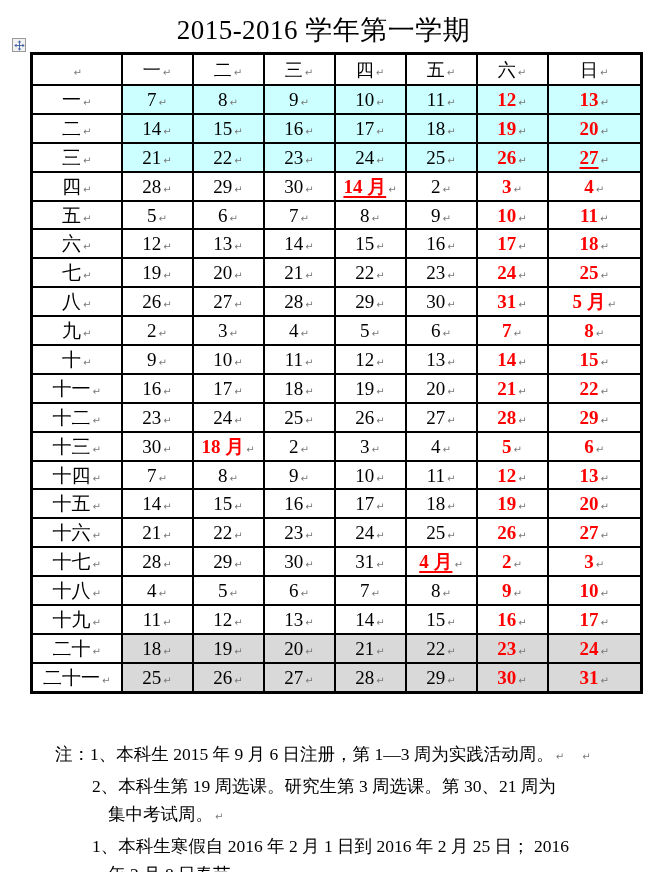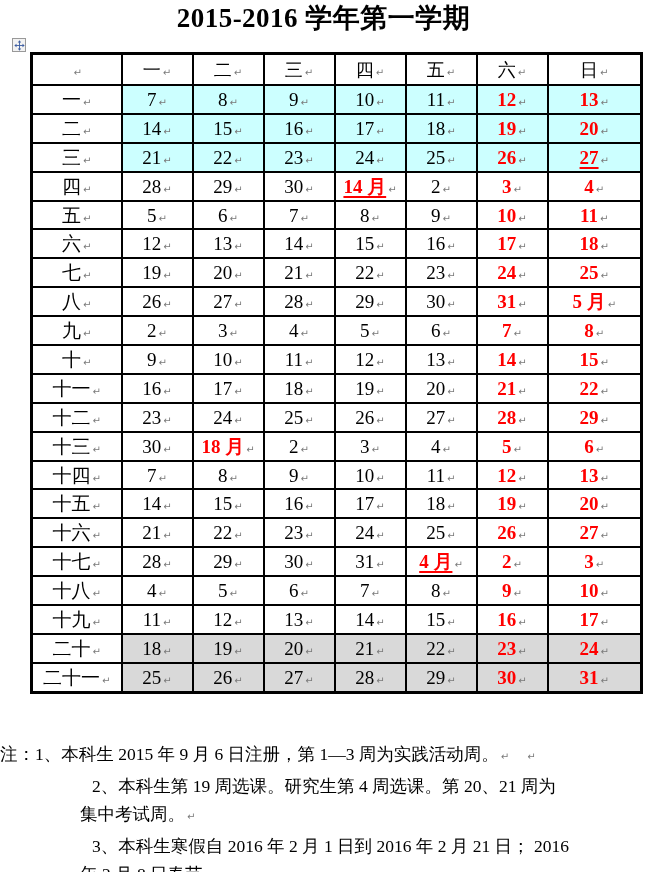--- a/index.html
+++ b/index.html
@@ -3,23 +3,23 @@
 <meta charset="utf-8">
 <style>
   html,body{margin:0;padding:0;}
   body{
     width:647px;height:872px;position:relative;overflow:hidden;
     background:#ffffff;
     font-family:"Liberation Serif","DejaVu Serif",serif;
     color:#000;
   }
   .page-title{
-    margin:0;
+    margin:12px;
     text-align:center;
-    font-size:27px;font-weight:bold;
+    font-size:27px;font-weight:normal;
     letter-spacing:0.5px;
   }
   
   .move-handle{
     position:absolute;left:12px;top:38px;width:14px;height:14px;
     background:#f2f2f2;border:1px solid #999;box-sizing:border-box;
     display:flex;align-items:center;justify-content:center;cursor:move;
   }
   .move-handle svg{display:block;width:11px;height:11px;}
   
@@ -46,23 +46,23 @@
     font-size:10px;color:#7a7a7a;margin-left:2px;
     font-weight:normal;text-decoration:none;display:inline-block;
   }
   .pm.gap{margin-left:18px;}
   
   .notes{
     position:absolute;left:0;top:740px;width:647px;
     font-size:17.5px;line-height:28.5px;
   }
   .note-line{white-space:nowrap;}
-  .ind0{}
+  .ind0{padding-left:55px;}
   .ind1{padding-left:92px;}
-  .ind2{padding-left:80px;}
+  .ind2{padding-left:108px;}
 </style>
 </head>
 <body>
 
 <h1 class="page-title">2015-2016 学年第一学期</h1>
 
 <div class="move-handle" title="">
   <svg viewBox="0 0 16 16">
     <g fill="#3a5ba0">
       <path d="M8 0.5 L10.4 3.6 H5.6 Z"></path>
@@ -307,17 +307,17 @@
         <td class="bg-g"><span>28</span><span class="pm">↵</span></td>
         <td class="bg-g"><span>29</span><span class="pm">↵</span></td>
         <td class="bg-g"><span class="red">30</span><span class="pm">↵</span></td>
         <td class="bg-g"><span class="red">31</span><span class="pm">↵</span></td>
       </tr>
     </tbody>
 </table>
 
 <div class="notes" id="notes">
     <div class="note-line ind0"><span>注：1、本科生 2015 年 9 月 6 日注册，第 1—3 周为实践活动周。</span><span class="pm">↵</span><span class="pm gap">↵</span></div>
-    <div class="note-line ind1"><span>2、本科生第 19 周选课。研究生第 4 周选课。第 20、21 周为</span></div>
+    <div class="note-line ind1"><span>2、本科生第 19 周选课。研究生第 3 周选课。第 30、21 周为</span></div>
     <div class="note-line ind2"><span>集中考试周。</span><span class="pm">↵</span></div>
-    <div class="note-line ind1"><span>3、本科生寒假自 2016 年 2 月 1 日到 2016 年 2 月 21 日； 2016</span></div>
+    <div class="note-line ind1"><span>1、本科生寒假自 2016 年 2 月 1 日到 2016 年 2 月 25 日； 2016</span></div>
     <div class="note-line ind2"><span>年 2 月 8 日春节。</span><span class="pm">↵</span></div>
   </div>
 
 </body></html>

